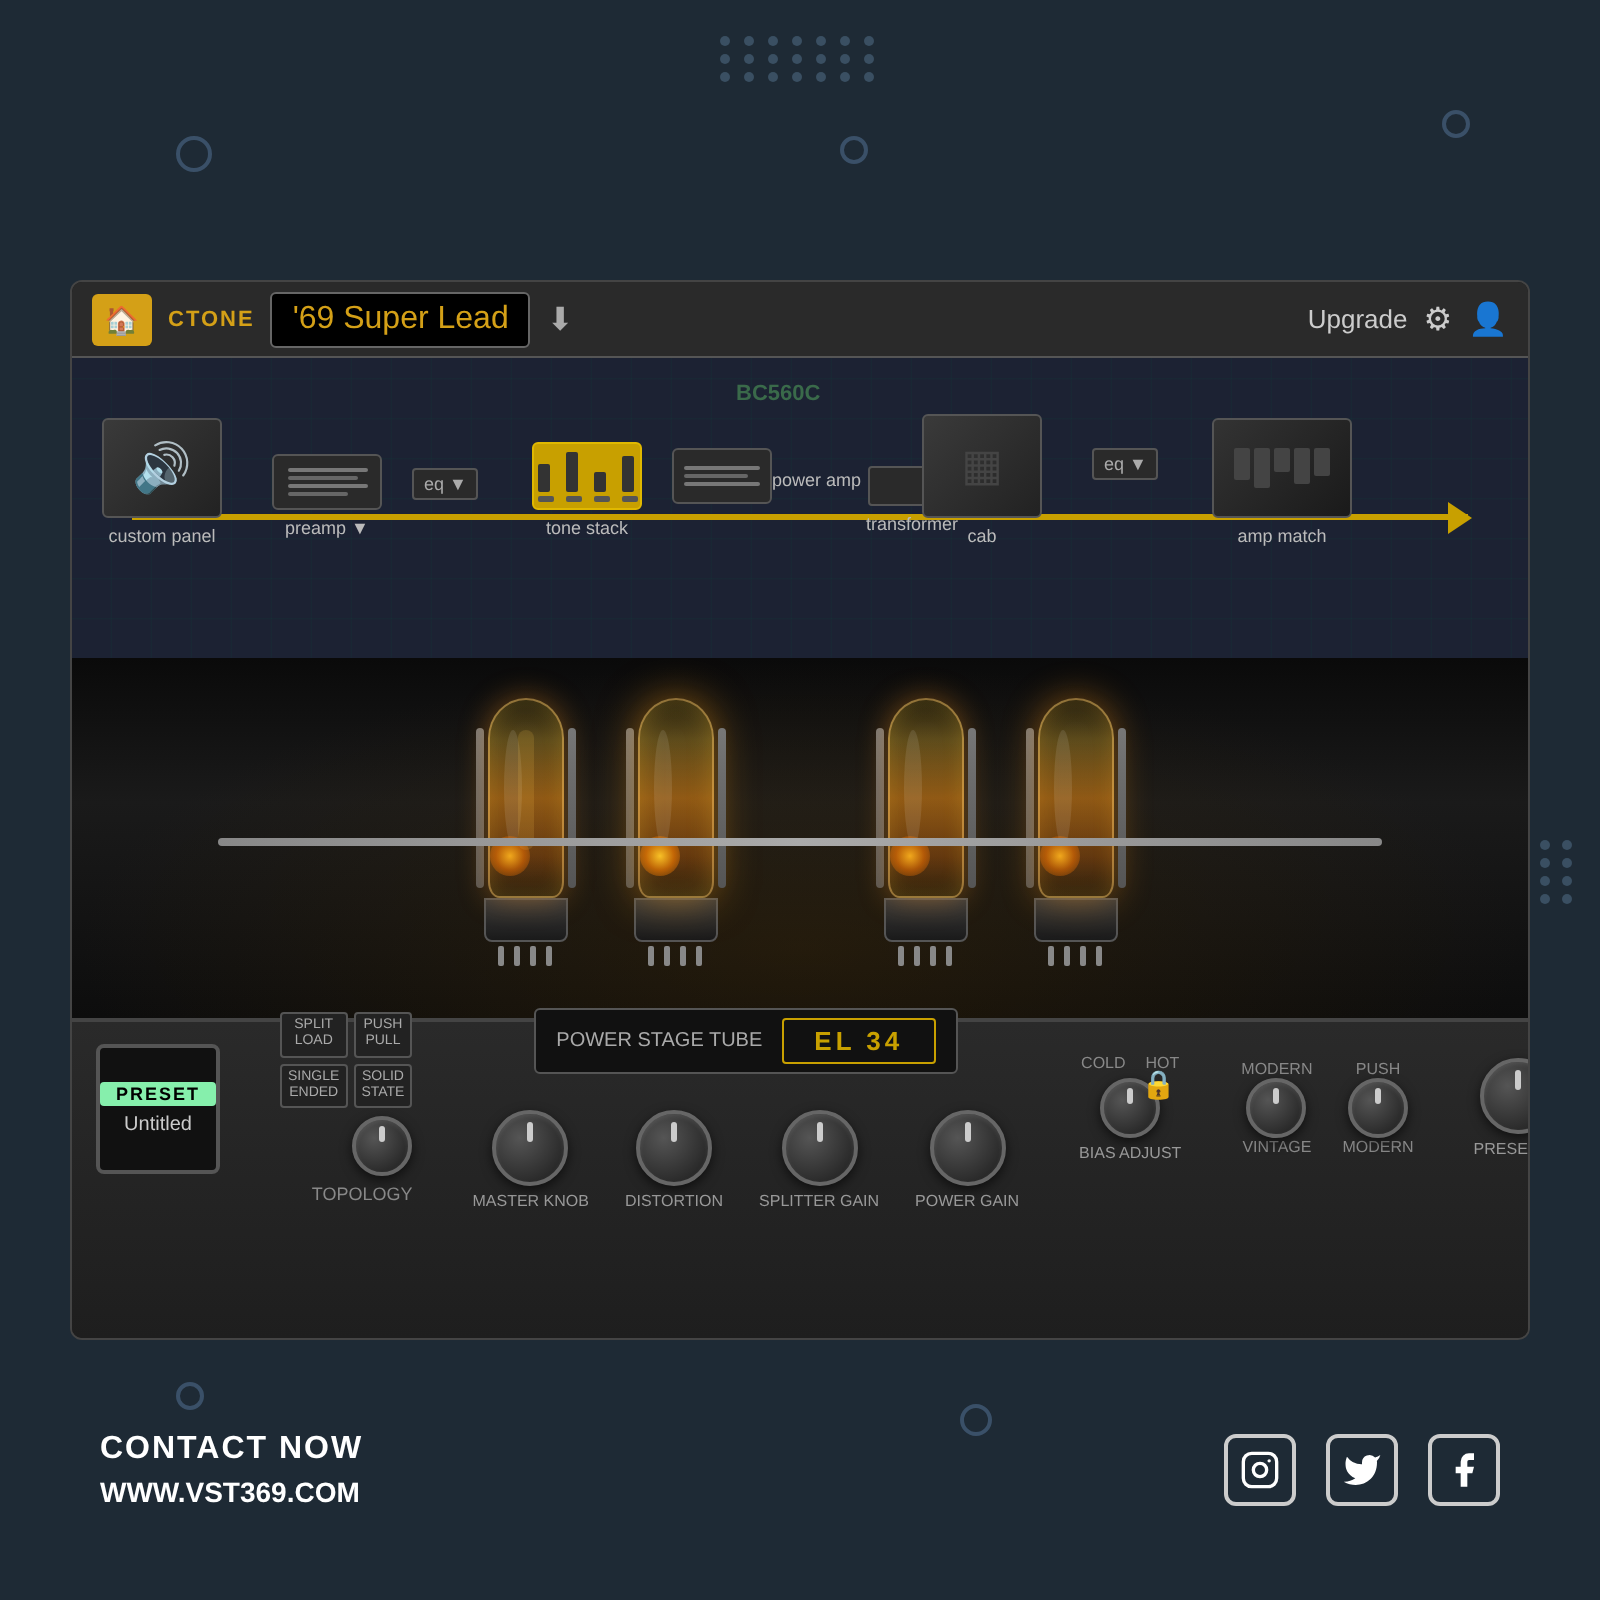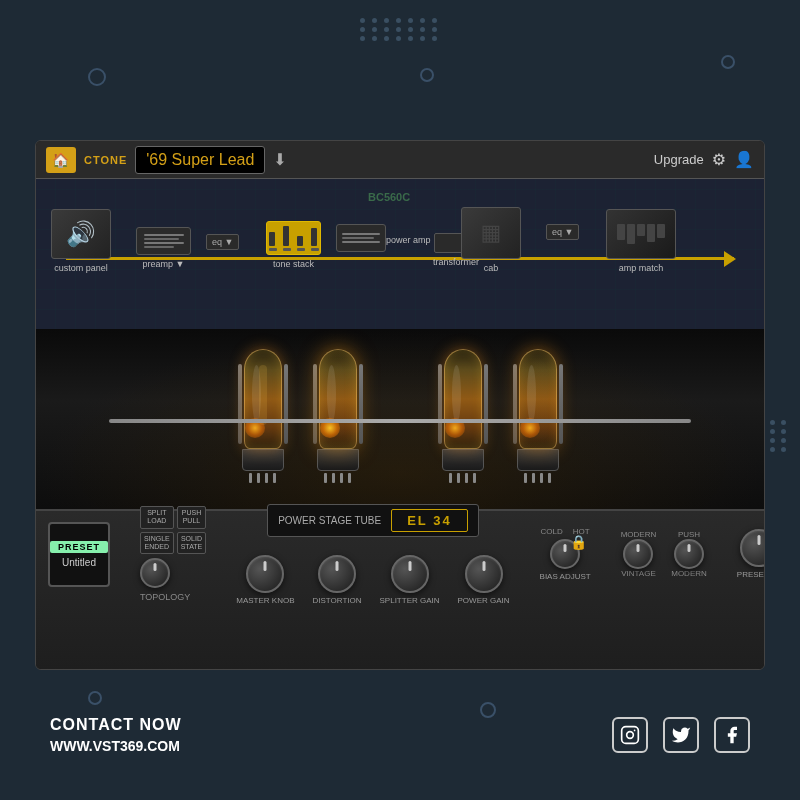--- a/index.html
+++ b/index.html
@@ -287,21 +287,21 @@
     }
     .preset-name-display {
       color: #ccc;
       font-size: 10px;
     }
 
     
     .topology-section {
       display: flex;
       flex-direction: column;
-      align-items: flex-start;
+      align-items: flex-end;
       gap: 4px;
       width: 80px;
     }
     .topo-buttons {
       display: grid;
       grid-template-columns: 1fr 1fr;
       gap: 3px;
     }
     .topo-btn {
       background: #222;

